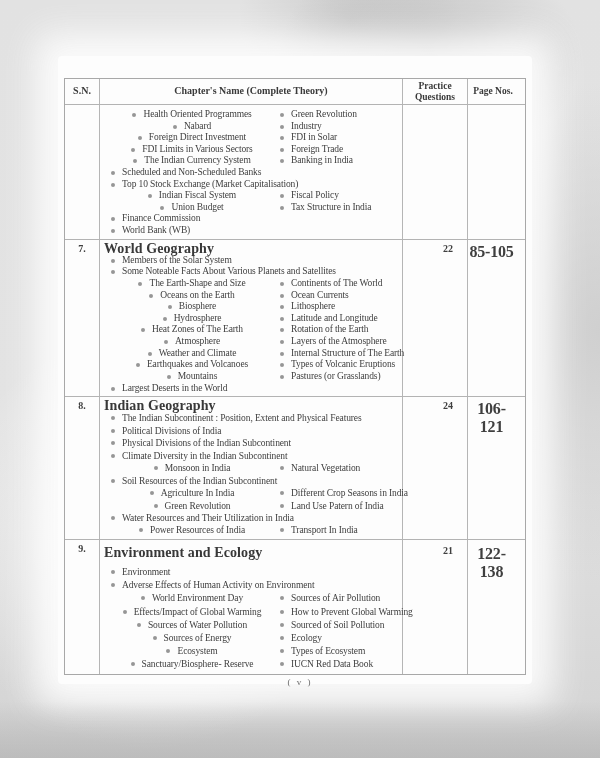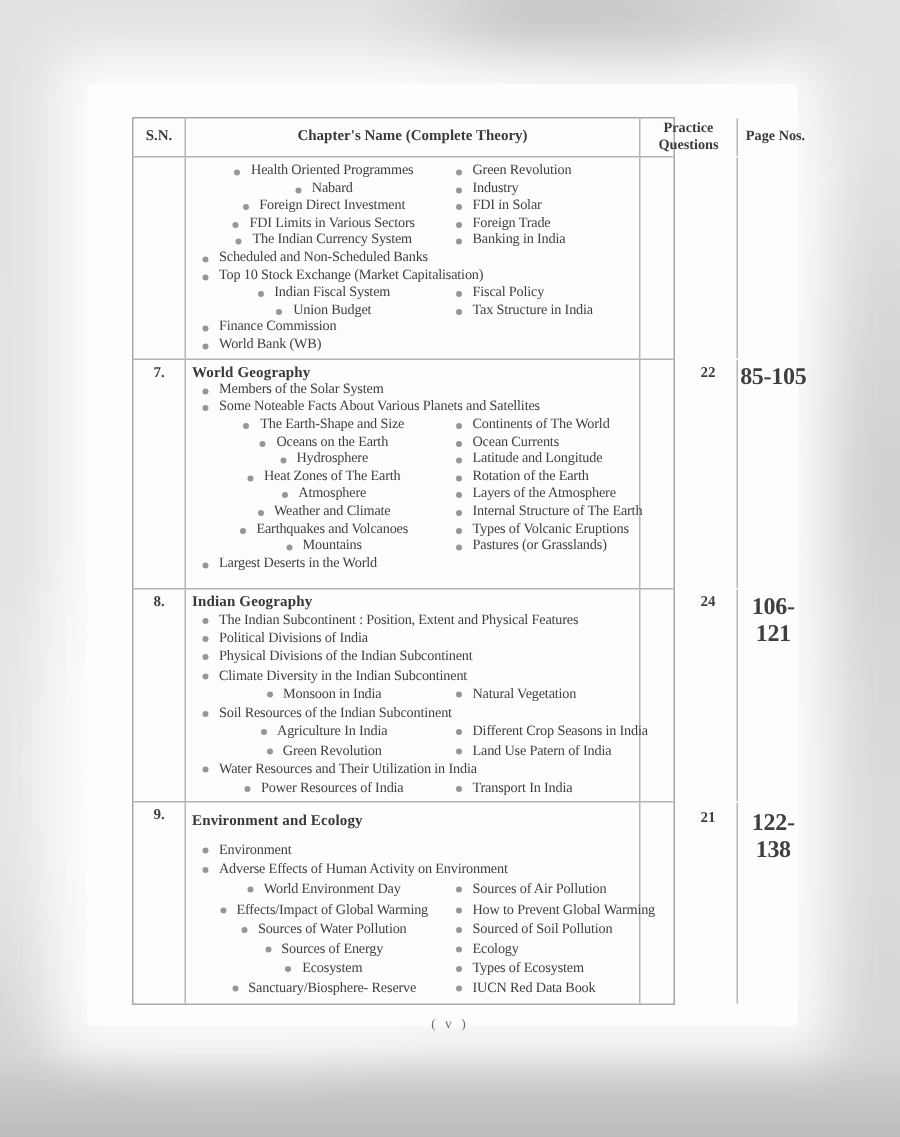--- a/index.html
+++ b/index.html
@@ -23,21 +23,21 @@
     background: #fdfdfd;
     box-shadow: 0 0 34px 22px rgba(253,253,253,.92);
     border-radius: 4px;
   }
   .paper-glow {
     position: absolute; left: -60px; top: 330px; width: 420px; height: 420px;
     background: radial-gradient(closest-side, rgba(253,253,253,.95), rgba(253,253,253,0));
   }
 
   .toc-table {
-    position: absolute; left: 88px; top: 78px; width: 362px;
+    position: absolute; left: 64px; top: 78px; width: 462px;
     border: 1px solid #a8a8a8;
     color: #3f3f3f;
     font-family: Liberation Serif, serif;
   }
   .trow {
     display: grid;
     grid-template-columns: 35px 303px 65px 50px;
     border-bottom: 1px solid #b3b3b3;
   }
   .trow:last-child { border-bottom: none; }
@@ -61,21 +61,21 @@
   .practice-cell {
     font-size: 10px; font-weight: bold; text-align: right;
     padding: 3px 14px 0 0;
   }
   .pages-cell {
     font-size: 16px; font-weight: bold; text-align: center;
     padding: 3px 3px 0 0; letter-spacing: -0.2px;
   }
   .chapter-cell { padding: 2px 2px 2px 4px; }
   .chapter-title {
-    font-size: 10px; font-weight: bold; line-height: 13px; color: #383838;
+    font-size: 14px; font-weight: bold; line-height: 13px; color: #383838;
     letter-spacing: 0.1px;
   }
   .topic-row { display: flex; }
   .topic-item { display: flex; align-items: flex-start; min-width: 0; }
   .topic-left { width: 169px; flex: none; justify-content: center; }
   .bullet {
     width: 4px; height: 4px; border-radius: 50%;
     background: #969696; flex: none;
     margin: 4px 7px 0 7px;
   }
@@ -253,20 +253,30 @@
               <span class="topic-label">Oceans on the Earth</span>
             </div>
             <div class="topic-item">
               <span class="bullet"></span>
               <span class="topic-label">Ocean Currents</span>
             </div>
           </div>
           <div class="topic-row">
             <div class="topic-item topic-left">
               <span class="bullet"></span>
+              <span class="topic-label">Biosphere</span>
+            </div>
+            <div class="topic-item">
+              <span class="bullet"></span>
+              <span class="topic-label">Lithosphere</span>
+            </div>
+          </div>
+          <div class="topic-row">
+            <div class="topic-item topic-left">
+              <span class="bullet"></span>
               <span class="topic-label">Hydrosphere</span>
             </div>
             <div class="topic-item">
               <span class="bullet"></span>
               <span class="topic-label">Latitude and Longitude</span>
             </div>
           </div>
           <div class="topic-row">
             <div class="topic-item topic-left">
               <span class="bullet"></span>

